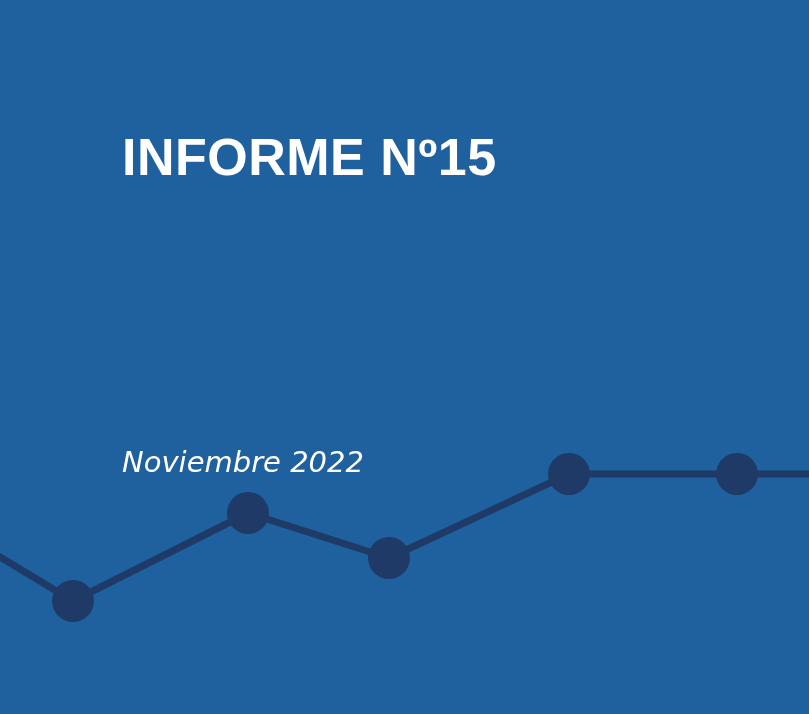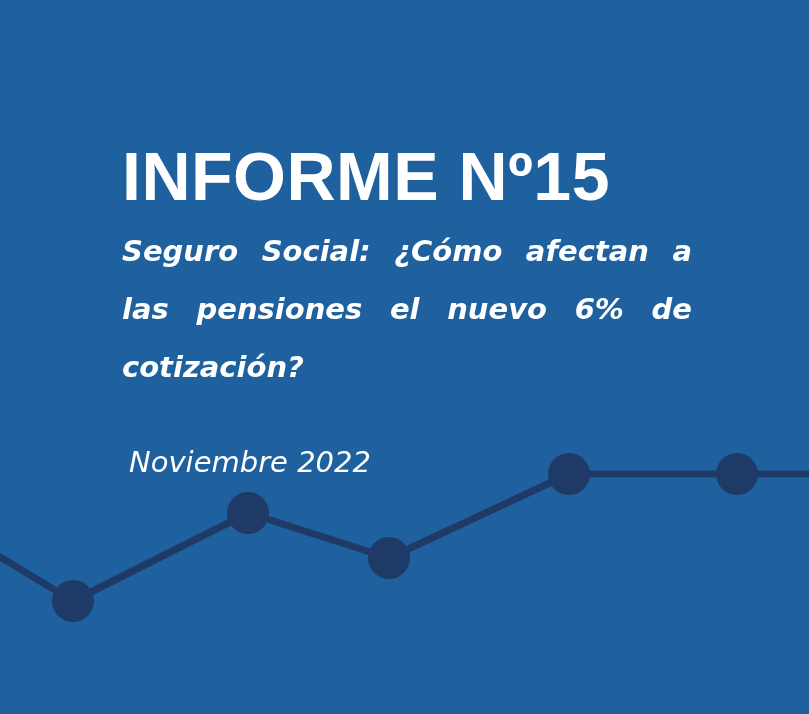--- a/index.html
+++ b/index.html
@@ -42,21 +42,21 @@
     z-index: 2;
   }
 
   #report-title {
     position: absolute;
     left: 122px;
     top: 96px;
     width: 600px;
     font-family: "Liberation Sans", sans-serif;
     font-weight: bold;
-    font-size: 68px;
+    font-size: 52px;
     letter-spacing: 0.5px;
     line-height: 1.0;
     color: #FFFFFF;
     white-space: nowrap;
   }
 
   #report-subtitle {
     position: absolute;
     left: 122px;
     top: 193px;
@@ -80,21 +80,20 @@
     position: absolute;
     left: 122px;
     top: 415px;
     font-family: "DejaVu Sans", sans-serif;
     font-style: italic;
     font-weight: normal;
     font-size: 29px;
     line-height: 36px;
     color: #FFFFFF;
     white-space: nowrap;
-    margin-left: 7px;
   }
 
   #report-author {
     position: absolute;
     left: 0;
     top: 613px;
     width: 611px;
     text-align: right;
     font-family: "DejaVu Sans", sans-serif;
     font-style: italic;
@@ -116,20 +115,19 @@
       <circle cx="248" cy="513" r="21" fill="#1F3A66"></circle>
       <circle cx="389" cy="558" r="21" fill="#1F3A66"></circle>
       <circle cx="569" cy="474" r="21" fill="#1F3A66"></circle>
       <circle cx="737" cy="474" r="21" fill="#1F3A66"></circle>
     </svg>
 
   <div id="text-block">
 
     <h1 id="report-title">INFORME Nº15</h1>
 
-    <p id="report-subtitle">Seguro Social: ¿Cómo afectan a las pensiones el nuevo 6% de cotización?</p>
 
     <p id="report-date">Noviembre 2022</p>
 
 
   </div>
 
 </div>
 
 </body></html>

